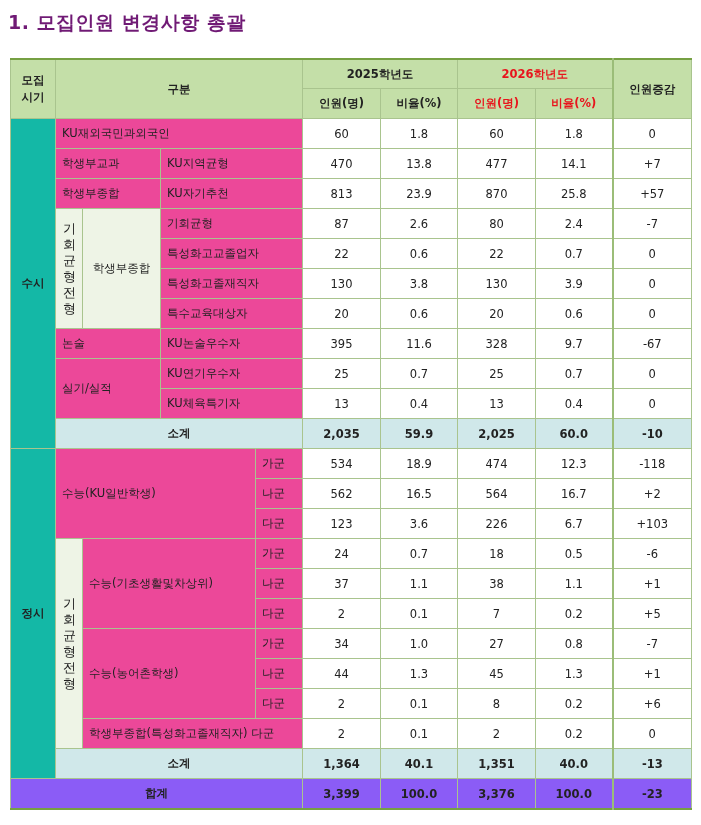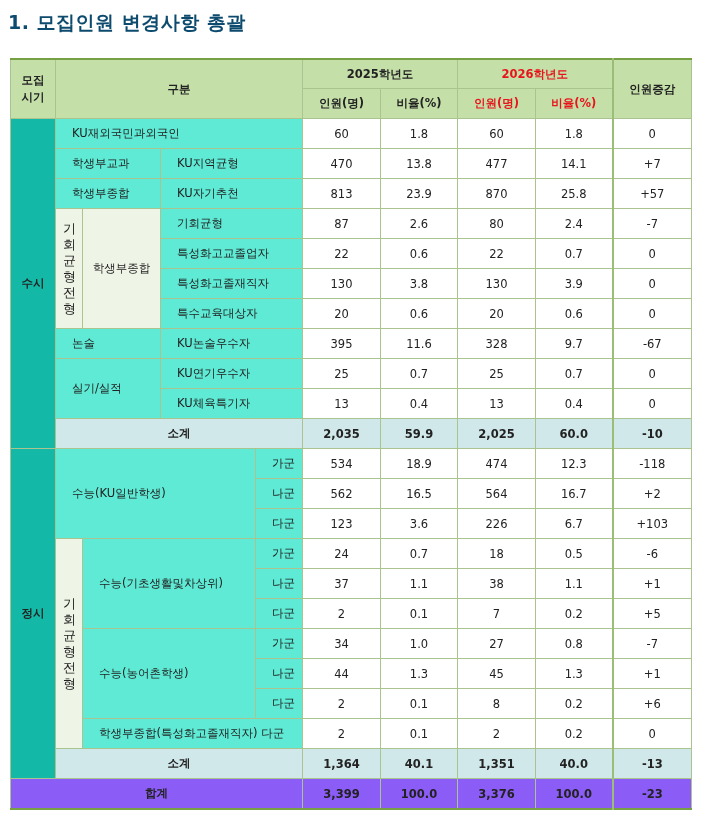--- a/index.html
+++ b/index.html
@@ -1,24 +1,24 @@
 <!DOCTYPE html>
 <html><head>
 <meta charset="utf-8">
 <style>
   html, body { margin:0; padding:0; background:#ffffff; }
   body { width:701px; height:825px; position:relative; font-family:"DejaVu Sans","Liberation Sans",sans-serif; color:#222; overflow:hidden; }
-  .title { position:absolute; left:8px; top:10px; font-size:19px; font-weight:bold; color:#0c4a6e; letter-spacing:0.5px; }
+  .title { position:absolute; left:8px; top:10px; font-size:19px; font-weight:bold; color:#701a75; letter-spacing:0.5px; }
   table { position:absolute; left:10px; top:58px; border-collapse:collapse; table-layout:fixed; width:681px; font-size:11.5px; }
   td, th { border:1px solid #a9c48e; text-align:center; vertical-align:middle; padding:0; height:29px; overflow:hidden; white-space:nowrap; }
   table { border-top:2px solid #76a043; border-bottom:2px solid #76a043; }
   thead th { background:#c4dfa8; font-weight:bold; color:#222; }
   thead th.red { color:#e8141c; }
   .hdr-tall { height:28px; }
-  .cat { background:#5eead4; text-align:left; padding-left:16px; }
+  .cat { background:#ec4899; text-align:left; padding-left:6px; }
   .cat-c { background:#eef4e6; }
   .season { background:#14b8a6; font-weight:bold; }
   .vert { background:#eef4e6; white-space:normal; line-height:16px; font-size:13px; }
   .num { background:#ffffff; }
   .sub td { background:#d0e8ea; font-weight:bold;margin-left:16px; }
   .total td { background:#8b5cf6; font-weight:bold; }
   .thick-l { border-left:2px solid #9bbd78; }
 </style>
 </head>
 <body>

